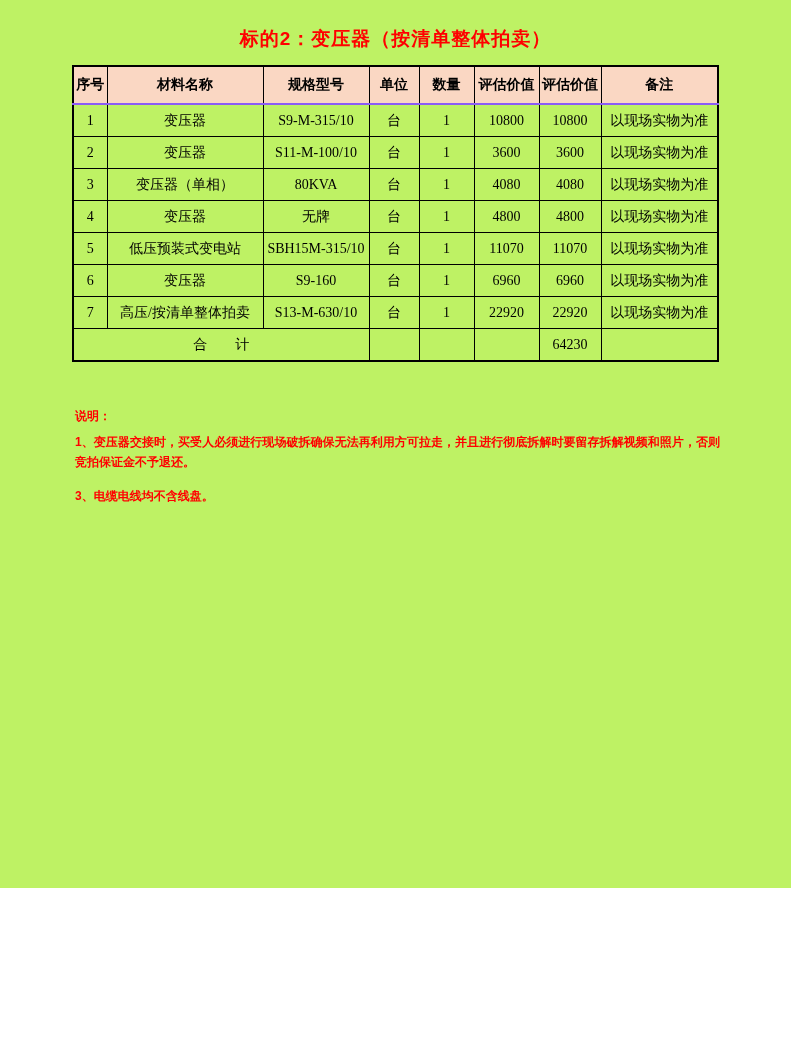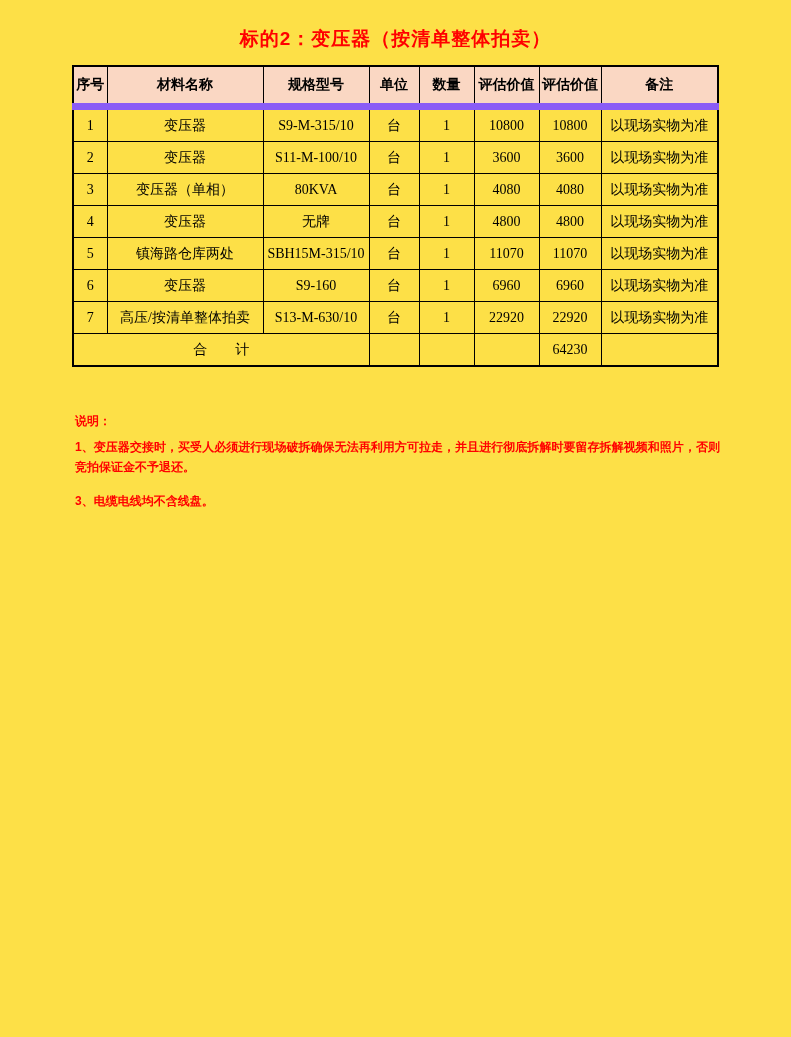--- a/index.html
+++ b/index.html
@@ -3,22 +3,22 @@
 <meta charset="utf-8">
 <style>
   html, body {
     margin: 0;
     padding: 0;
     background: #ffffff;
   }
   .page {
     position: relative;
     width: 791px;
-    height: 1037px;
-    background: #fde047;
+    height: 888px;
+    background: #bef264;
     font-family: "Liberation Sans", sans-serif;
     overflow: hidden;
   }
   .title {
     margin: 0;
     padding-top: 26px;
     text-align: center;
     color: var(--title-red, #ff0000);
     font-size: 19px;
     font-weight: bold;
@@ -40,21 +40,21 @@
     padding: 0 2px;
     color: #000000;
     overflow: hidden;
     white-space: nowrap;
   }
   table.lot-table thead th {
     background: var(--header-bg, #fad7c3);
     font-weight: bold;
     font-size: 14px;
     height: 36px;
-    border-bottom: 7px solid #8b5cf6;
+    border-bottom: 2px solid #8b5cf6;
     font-family: Liberation Mono, monospace;
   }
   table.lot-table tbody td {
     font-size: 14px;
     height: 31px;
     font-weight: normal;
     font-family: "Liberation Serif", "DejaVu Serif", serif;
   }
   tr.total-row td {
     height: 34px;
@@ -165,21 +165,21 @@
         <td>变压器</td>
         <td>无牌</td>
         <td>台</td>
         <td>1</td>
         <td>4800</td>
         <td>4800</td>
         <td>以现场实物为准</td>
       </tr>
       <tr>
         <td>5</td>
-        <td>镇海路仓库两处</td>
+        <td>低压预装式变电站</td>
         <td>SBH15M-315/10</td>
         <td>台</td>
         <td>1</td>
         <td>11070</td>
         <td>11070</td>
         <td>以现场实物为准</td>
       </tr>
       <tr>
         <td>6</td>
         <td>变压器</td>

